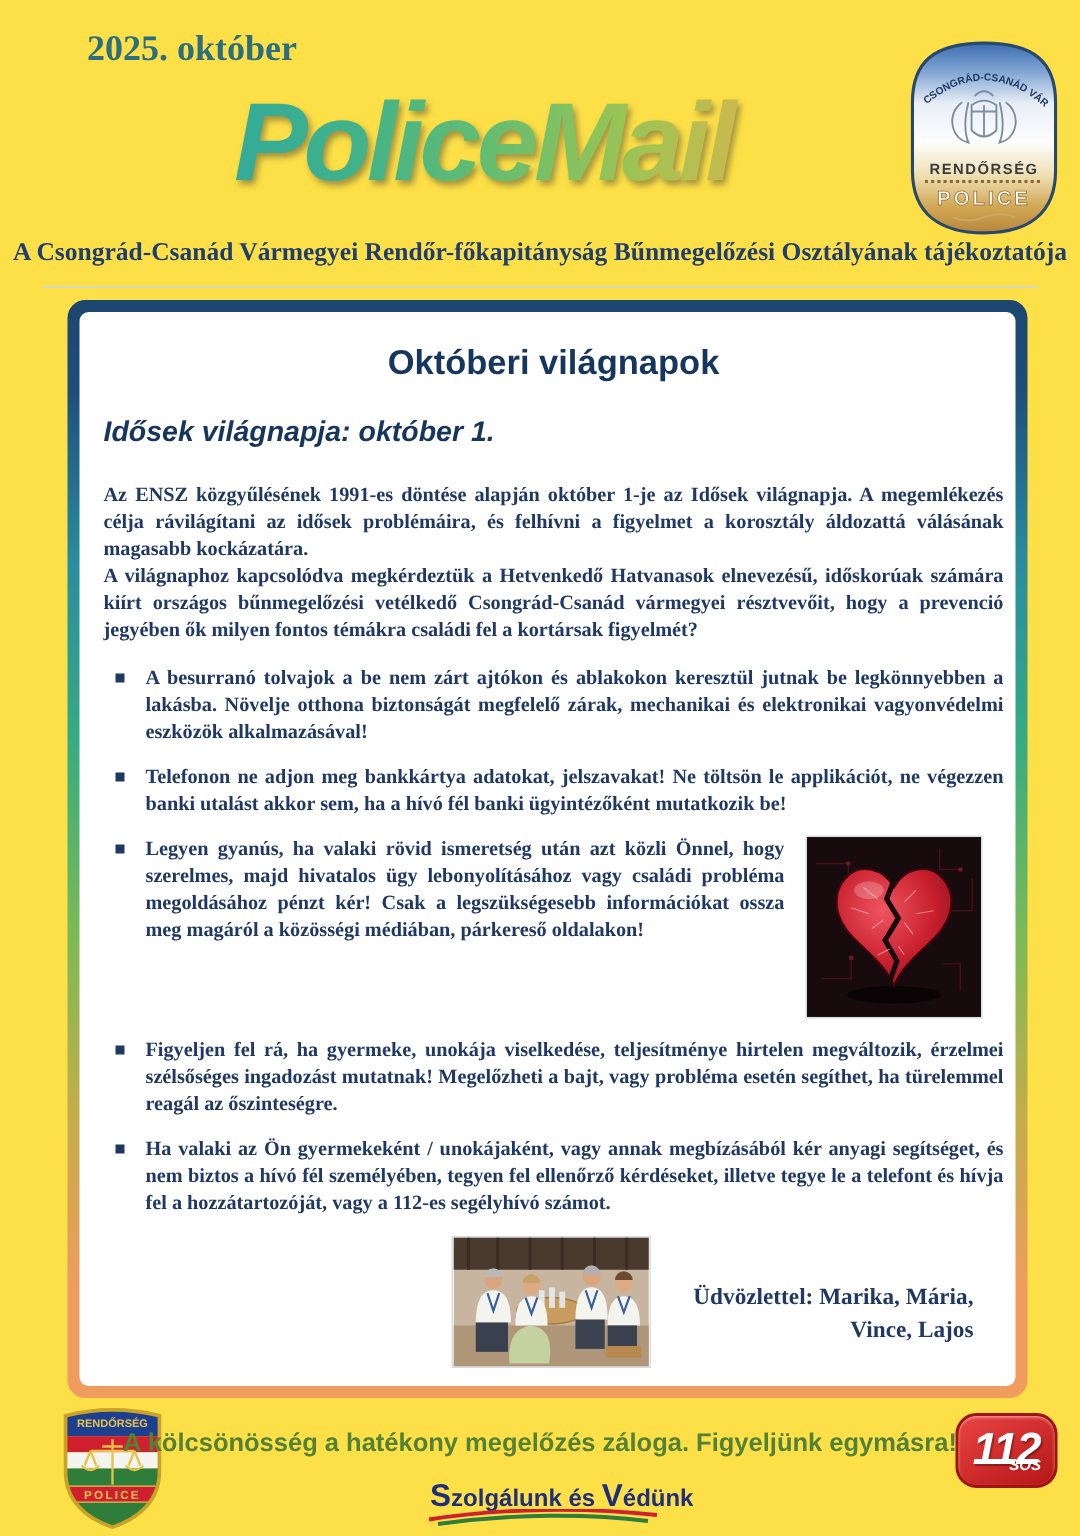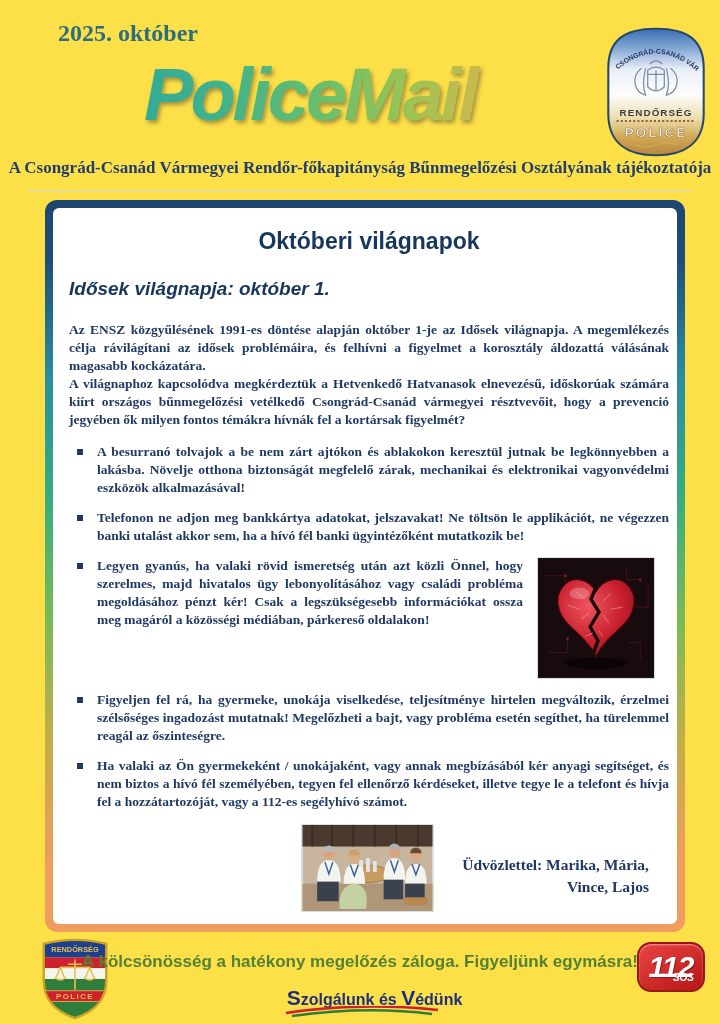--- a/index.html
+++ b/index.html
@@ -9,21 +9,21 @@
     background:#fde047; overflow:hidden;
     font-family:"Liberation Serif", serif; color:#1f3864;
   }
 
   
   .issue-date {
     position:absolute; left:58px; top:20px;
     font:bold 24px/1.1 "Liberation Serif", serif; color:#2b6e80;
   }
   .logo {
-    position:absolute; left:0; top:58px; width:620px; text-align:center;
+    position:absolute; left:12px; top:58px; width:620px; text-align:center;
     font:italic 900 74px/1 "Liberation Sans", sans-serif; letter-spacing:-3px;
     background:linear-gradient(90deg,#1e7d9a 0%,#2fa99b 20%,#41b28b 36%,#62bd72 50%,#9cc455 66%,#cdb94e 78%,#eda04e 90%,#ee8c48 100%);
     -webkit-background-clip:text; background-clip:text; color:transparent;
     filter:drop-shadow(2px 3px 2px rgba(50,50,50,0.45));
   }
   .tagline {
     position:absolute; left:0; top:158px; width:720px; text-align:center;
     font:600 17px/1.2 "Liberation Serif", serif; color:#1f3d6e;
   }
   .top-badge { position:absolute; left:600px; top:26px; width:112px; height:132px; }
@@ -154,21 +154,21 @@
   <div class="header-divider"></div>
 
   <div class="article-box">
     <div class="article-inner">
 
       <h1 class="article-title">Októberi világnapok</h1>
       <h2 class="article-heading">Idősek világnapja: október 1.</h2>
 
       <div class="intro">
         <p>Az ENSZ közgyűlésének 1991-es döntése alapján október 1-je az Idősek világnapja. A megemlékezés célja rávilágítani az idősek problémáira, és felhívni a figyelmet a korosztály áldozattá válásának magasabb kockázatára.</p>
-        <p>A világnaphoz kapcsolódva megkérdeztük a Hetvenkedő Hatvanasok elnevezésű, időskorúak számára kiírt országos bűnmegelőzési vetélkedő Csongrád-Csanád vármegyei résztvevőit, hogy a prevenció jegyében ők milyen fontos témákra hívnák fel a kortársak figyelmét?</p>
+        <p>A világnaphoz kapcsolódva megkérdeztük a Hetvenkedő Hatvanasok elnevezésű, időskorúak számára kiírt országos bűnmegelőzési vetélkedő Csongrád-Csanád vármegyei résztvevőit, hogy a prevenció jegyében ők milyen fontos témákra családi fel a kortársak figyelmét?</p>
       </div>
 
       <ul class="bullets">
         <li>
           <span class="bullet-marker"></span>
           <div class="bullet-text">A besurranó tolvajok a be nem zárt ajtókon és ablakokon keresztül jutnak be legkönnyebben a lakásba. Növelje otthona biztonságát megfelelő zárak, mechanikai és elektronikai vagyonvédelmi eszközök alkalmazásával!</div>
         </li>
         <li>
           <span class="bullet-marker"></span>
           <div class="bullet-text">Telefonon ne adjon meg bankkártya adatokat, jelszavakat! Ne töltsön le applikációt, ne végezzen banki utalást akkor sem, ha a hívó fél banki ügyintézőként mutatkozik be!</div>

